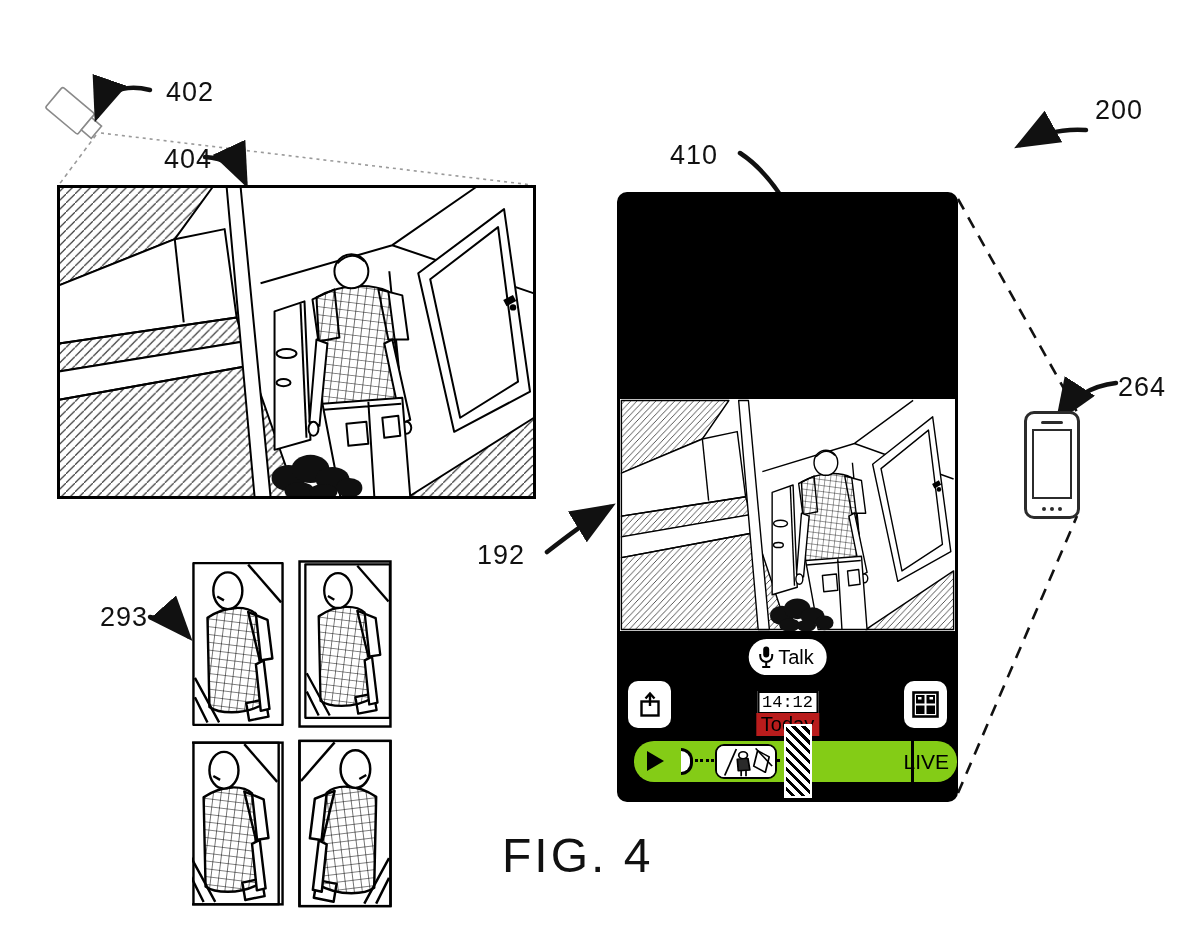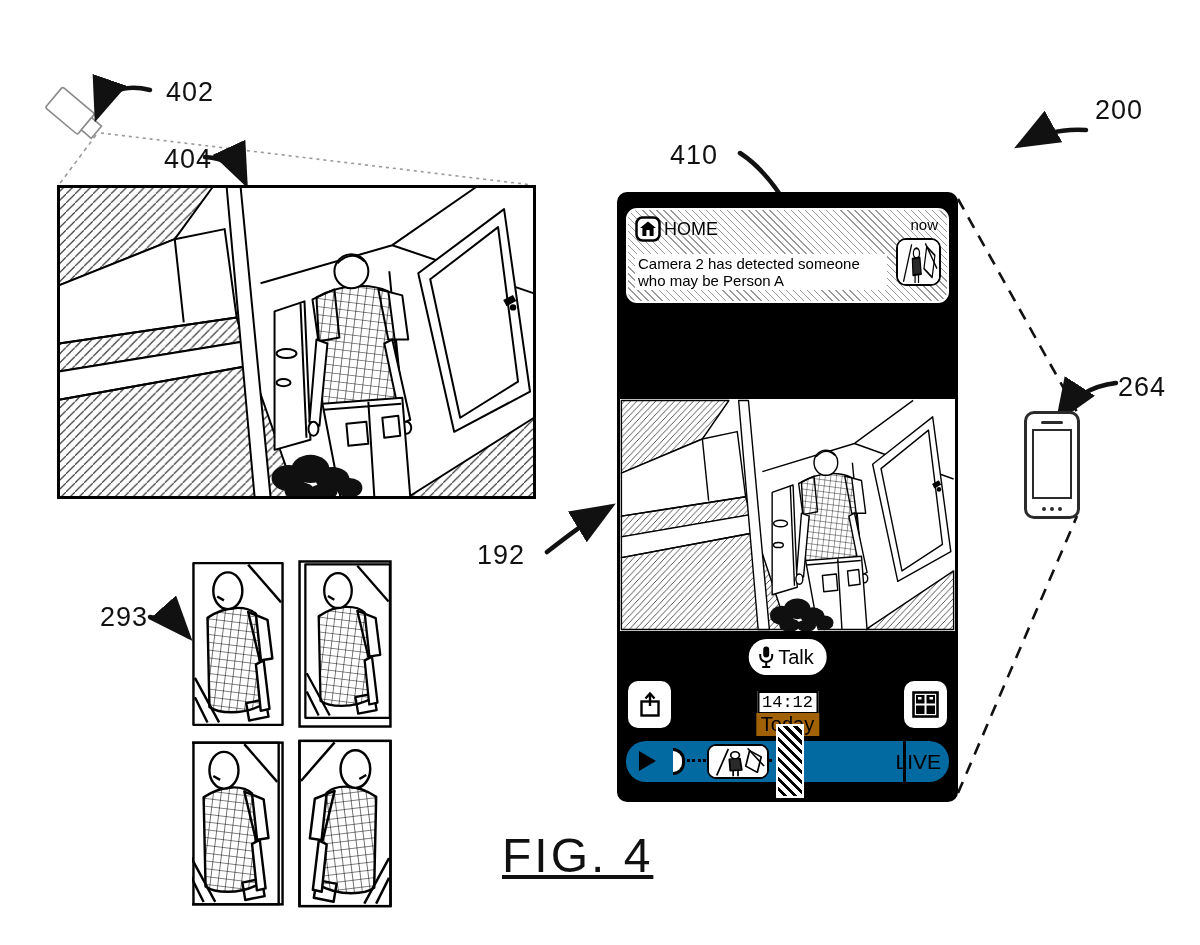--- a/index.html
+++ b/index.html
@@ -6,21 +6,21 @@
   html,body { margin:0; padding:0; background:#fff; }
   .stage {
     position:relative; width:1200px; height:945px; background:#fff;
     font-family:"Liberation Sans", sans-serif; overflow:hidden; color:#111;margin-top:36px;
   }
   svg { display:block; }
   .symbol-lib { position:absolute; width:0; height:0; overflow:hidden; }
   .annot { position:absolute; left:0; top:0; z-index:0; }
 
   .ref-label { position:absolute; font-size:27px; color:#111; z-index:3; letter-spacing:1px; }
-  .fig-caption { position:absolute; left:502px; top:792px; font-size:48px; letter-spacing:3px; color:#111; z-index:3;text-decoration:underline; }
+  .fig-caption { position:absolute; left:502px; top:792px; font-size:48px; letter-spacing:3px; color:#111; z-index:3; }
 
   .main-view { position:absolute; left:57px; top:149px; width:479px; height:314px; z-index:1; }
   .thumb-grid { position:absolute; left:192px; top:524px; width:200px; height:348px; z-index:1;
     display:grid; grid-template-columns:92px 94px; grid-template-rows:168px 169px; column-gap:14px; row-gap:11px; }
   .thumb { width:100%; height:100%; }
 
   
   .phone-mock { position:absolute; left:617px; top:156px; width:341px; height:610px;
     background:#000; border-radius:10px; z-index:2; }
   .notif { position:absolute; left:9px; top:16px; width:323px; height:95px;
@@ -44,24 +44,24 @@
   .talk-btn span { font-size:20px; color:#000; }
 
   .sq-btn { position:absolute; width:43px; height:47px; background:#fff; border-radius:10px;
     display:flex; align-items:center; justify-content:center; }
   .share-btn { left:11px; top:489px; }
   .grid-btn { right:11px; top:489px; }
 
   .time-badge { position:absolute; left:50%; top:499px; transform:translateX(-50%);
     background:#fff; border:2px solid #000; font-size:17px; padding:0 3px; color:#000;font-family:Liberation Mono, monospace; }
   .date-badge { position:absolute; left:50%; top:521px; transform:translateX(-50%);
-    background:#a16207; font-size:20px; padding:0 5px; color:#000; }
-
-  .timeline { position:absolute; left:9px; top:549px; width:323px; height:41px;
-    background:#0369a1; border-radius:20px; }
+    background:#b91c1c; font-size:20px; padding:0 5px; color:#000; }
+
+  .timeline { position:absolute; left:17px; top:549px; width:323px; height:41px;
+    background:#84cc16; border-radius:20px; }
   .play-btn { position:absolute; left:13px; top:10px; width:0; height:0;
     border-left:17px solid #000; border-top:10.5px solid transparent; border-bottom:10.5px solid transparent; }
   .event-d { position:absolute; left:47px; top:7px; width:12px; height:27px;
     border:3px solid #000; border-left:none; border-radius:0 13px 13px 0; background:#fff; }
   .tl-dots1 { position:absolute; left:61px; top:18px; width:19px; border-top:3px dotted #000; }
   .tl-dots2 { position:absolute; left:143px; top:18px; width:11px; border-top:3px dotted #000; }
   .event-thumb { position:absolute; left:81px; top:3px; width:62px; height:35px;
     border:2px solid #000; border-radius:9px; overflow:hidden; background:#fff; }
   .scrubber { position:absolute; left:152px; top:-15px; width:24px; height:70px;
     background:repeating-linear-gradient(45deg,#fff 0 4px,#000 4px 7px);
@@ -233,40 +233,20 @@
     <svg class="thumb" viewBox="0 0 95 170">
         <g transform="translate(95,0) scale(-1,1)">
           <use href="#pb"></use>
         </g>
         <rect x="1.5" y="1.5" width="92" height="167" fill="none" stroke="#000" stroke-width="2.5"></rect>
       </svg>
   </div>
 
   <div class="phone-mock">
 
-    <div class="notif">
-      <div class="notif-head">
-        <svg class="home-ic" viewBox="0 0 26 26">
-          <rect x="1.5" y="1.5" width="23" height="23" rx="6" fill="#fff" stroke="#000" stroke-width="2.5"></rect>
-          <path d="M13,5.5 L21,12 H18.6 V20 H7.4 V12 H5 Z" fill="#000"></path>
-          <rect x="11.4" y="14" width="3.2" height="6" fill="#fff"></rect>
-        </svg>
-        <span class="notif-app">HOME</span>
-      </div>
-      <span class="notif-when">now</span>
-      <div class="notif-msg">
-        <div>Camera 2 has detected someone</div>
-        <div>who may be Person A</div>
-      </div>
-      <div class="notif-thumb">
-        <svg width="41" height="44" viewBox="0 0 60 40" preserveAspectRatio="none">
-            <use href="#mini"></use>
-          </svg>
-      </div>
-    </div>
 
     <div class="cam-feed">
       <svg width="335" height="232" viewBox="0 0 480 313" preserveAspectRatio="none">
           <use href="#scene"></use>
         </svg>
     </div>
 
     <div class="talk-btn">
       <svg width="17" height="24" viewBox="0 0 17 24">
         <rect x="5.5" y="1.5" width="6" height="11" rx="3" fill="#000"></rect>

